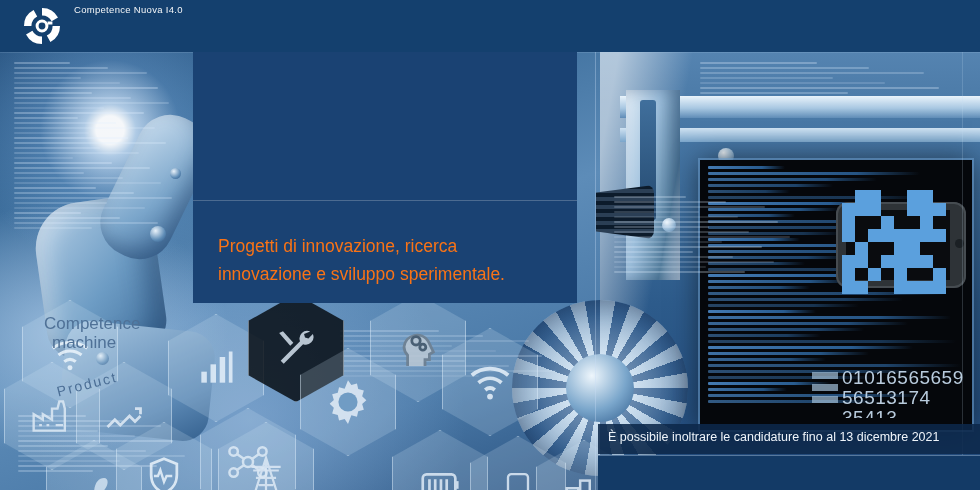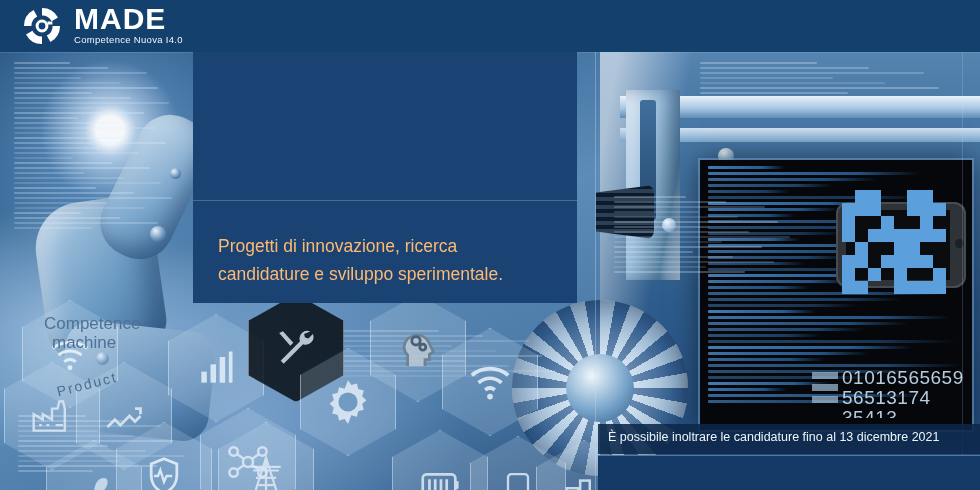--- a/index.html
+++ b/index.html
@@ -110,21 +110,21 @@
   .topbar{position:absolute;left:0;top:0;width:980px;height:52px;background:#14406e;}
   .logo{position:absolute;left:16px;top:2px;width:52px;height:48px;}
   .logo-txt{position:absolute;left:74px;top:4px;color:#fff;}
   .logo-txt .m{font-size:30px;font-weight:700;letter-spacing:1px;line-height:30px;}
   .logo-txt .c{font-size:9.5px;letter-spacing:.3px;line-height:12px;opacity:.95;}
 
   .panel{position:absolute;left:193px;top:52px;width:384px;height:251px;background:#1a4273;}
   .panel-div{position:absolute;left:193px;top:200px;width:384px;height:1px;background:rgba(255,255,255,.22);}
   .title{position:absolute;left:218px;top:76px;width:350px;color:#fff;
          font-size:44px;font-weight:700;line-height:52px;letter-spacing:-.5px;}
-  .subtitle{position:absolute;left:218px;top:232px;width:350px;color:#fdba74;
+  .subtitle{position:absolute;left:218px;top:232px;width:350px;color:#f97316;
             font-size:17.5px;line-height:28px;}
 
   .vline{position:absolute;top:0;width:1px;height:490px;background:rgba(200,222,245,.35);}
   .footer{position:absolute;left:598px;top:424px;width:382px;height:30px;background:rgba(12,40,74,.88);}
   .footer span{position:absolute;left:10px;top:6px;color:#eef4fa;font-size:12.5px;}
   .footer-line{position:absolute;left:598px;top:455px;width:382px;height:1px;background:rgba(190,215,240,.40);}
   .bottom-strip{position:absolute;left:598px;top:455px;width:382px;height:35px;background:#133a66;}
 </style>
 </head>
 <body>
@@ -476,34 +476,33 @@
           <path d="M26 6a18 18 0 0 1 16 9.6l-6.4 3.6A10.7 10.7 0 0 0 26 13.4z"></path>
           <path d="M44 24a18 18 0 0 1-9.6 16l-3.6-6.4A10.7 10.7 0 0 0 36.6 24z"></path>
           <path d="M26 42a18 18 0 0 1-16-9.6l6.4-3.6A10.7 10.7 0 0 0 26 34.6z"></path>
           <path d="M8 24a18 18 0 0 1 9.6-16l3.6 6.4A10.7 10.7 0 0 0 15.4 24z"></path>
           <path d="M26 17.6a6.4 6.4 0 1 1 0 12.8 6.4 6.4 0 0 1 0-12.8zm0 3a3.4 3.4 0 1 0 0 6.8 3.4 3.4 0 0 0 0-6.8z"></path>
           <path d="M31.6 19.4h4.8v3.2h-4.8z"></path>
         </g>
       </svg>
     </div>
     <div class="logo-txt">
-      <div class="m">MADE</div>
       <div class="c">Competence Nuova I4.0</div>
     </div>
   </div>
 
   <div class="panel"></div>
   <div class="panel-div"></div>
 
   <div class="title">
   </div>
 
   <div class="subtitle">
     <div>Progetti di innovazione, ricerca</div>
-    <div>candidature e sviluppo sperimentale.</div>
+    <div>innovazione e sviluppo sperimentale.</div>
   </div>
 
   <div class="bottom-strip"></div>
   <div class="footer">
     <span>È possibile inoltrare le candidature fino al 13 dicembre 2021</span>
   </div>
   <div class="footer-line"></div>
 
 </div>
 

